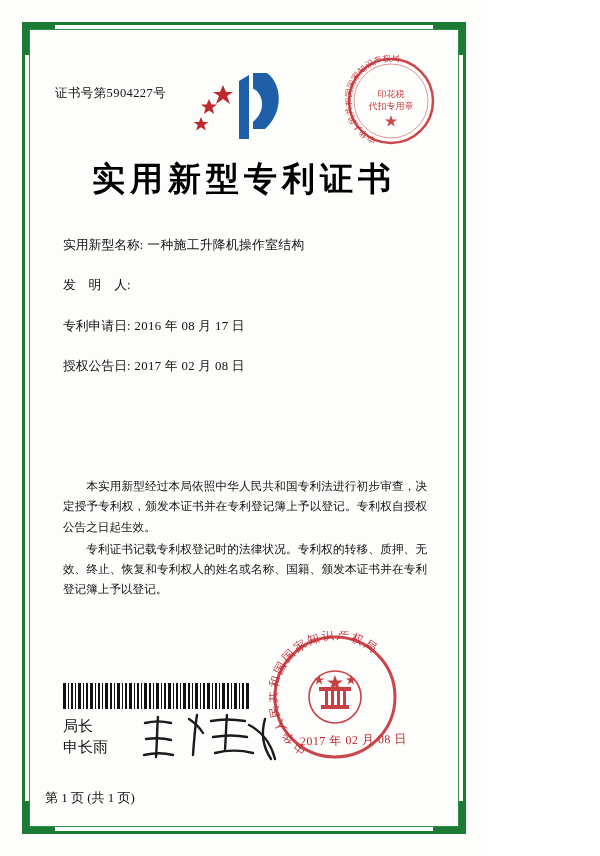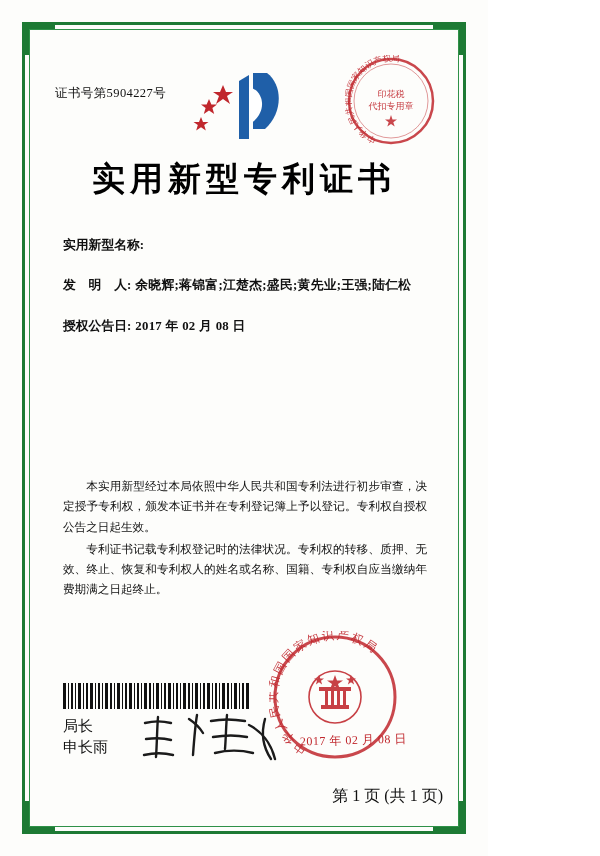--- a/index.html
+++ b/index.html
@@ -94,21 +94,20 @@
     color: #000;
   }
 
   .fields {
     position: absolute;
     left: 18px;
     right: 16px;
     top: 190px;
     font-size: 12.8px;
     line-height: 1.6;
-    font-weight: bold;
   }
   .field-row {
     display: flex;
     align-items: flex-start;
     margin-bottom: 20px;
   }
   .field-label {
     white-space: nowrap;
     color: #111;
   }
@@ -174,22 +173,22 @@
     color: #c0272d;
     letter-spacing: 0.5px;
     transform: rotate(-1.5deg);
   }
 
   .page-footer {
     position: absolute;
     left: 0;
     right: 0;
     bottom: 4px;
-    text-align: right;
-    font-size: 16px;
+    text-align: left;
+    font-size: 13px;
     color: #111;
   }
 </style>
 </head>
 <body>
 
 <div class="page">
 
   <div class="border-outer"></div>
   <div class="border-inner"></div>
@@ -229,34 +228,38 @@
         <text x="46" y="54" font-size="9" fill="#c0272d" text-anchor="middle" opacity="0.9" font-family="DejaVu Serif, serif">代扣专用章</text>
         <polygon points="46,60 47.5,64.5 52,64.5 48.3,67.2 49.7,71.6 46,68.9 42.3,71.6 43.7,67.2 40,64.5 44.5,64.5" fill="#c0272d" opacity="0.85"></polygon>
       </svg>
     </div>
 
     <div class="title">实用新型专利证书</div>
 
     <div class="fields">
       <div class="field-row">
         <span class="field-label">实用新型名称:</span>
+        <span class="field-value">一种施工升降机操作室结构</span>
       </div>
       <div class="field-row">
         <span class="field-label">发　明　人:</span>
-        <span class="field-value">余晓辉;蒋锦富;江楚杰;盛民;黄先业;王强;陆仁松</span>
+      </div>
+      <div class="field-row">
+        <span class="field-label">专利申请日:</span>
+        <span class="field-value">2016 年 08 月 17 日</span>
       </div>
       <div class="field-row">
         <span class="field-label">授权公告日:</span>
         <span class="field-value">2017 年 02 月 08 日</span>
       </div>
     </div>
 
     <div class="body-text">
       <p>本实用新型经过本局依照中华人民共和国专利法进行初步审查，决定授予专利权，颁发本证书并在专利登记簿上予以登记。专利权自授权公告之日起生效。</p>
-      <p>专利证书记载专利权登记时的法律状况。专利权的转移、质押、无效、终止、恢复和专利权人的姓名或名称、国籍、专利权自应当缴纳年费期满之日起终止。</p>
+      <p>专利证书记载专利权登记时的法律状况。专利权的转移、质押、无效、终止、恢复和专利权人的姓名或名称、国籍、颁发本证书并在专利登记簿上予以登记。</p>
     </div>
 
     <div class="barcode">
       <svg viewBox="0 0 190 26" width="190" height="26" preserveAspectRatio="none">
         <g fill="#111">
           <rect x="0" y="0" width="3" height="26"></rect>
             <rect x="5" y="0" width="1" height="26"></rect>
           <rect x="8" y="0" width="2" height="26"></rect>
             <rect x="12" y="0" width="1" height="26"></rect>
           <rect x="15" y="0" width="3" height="26"></rect>

